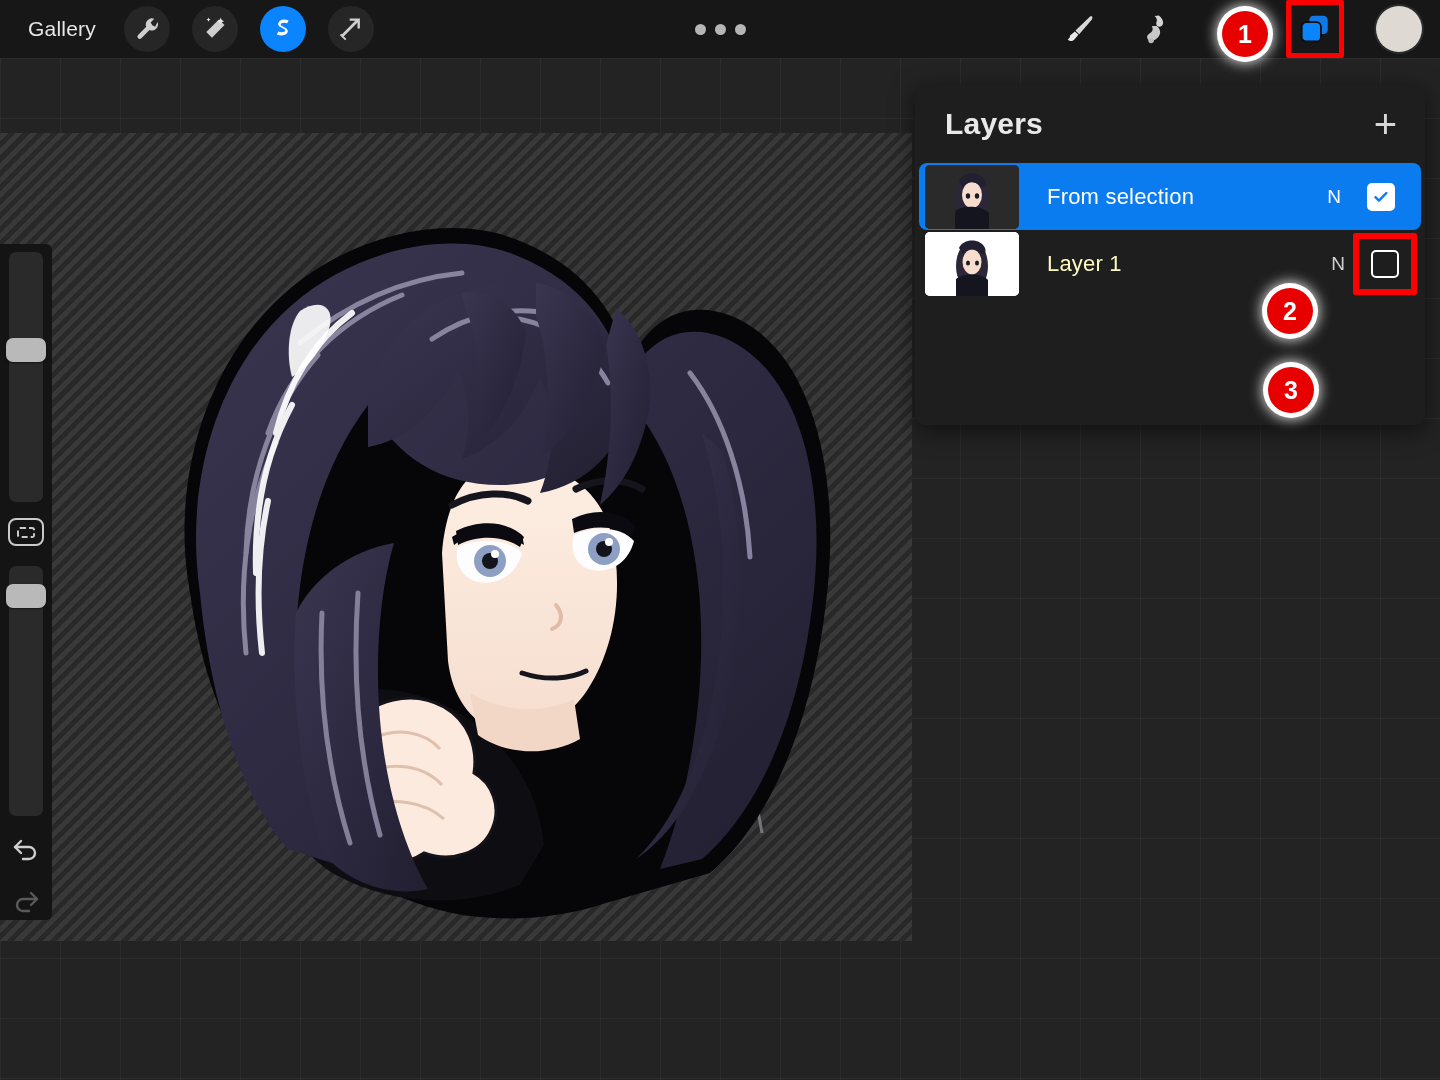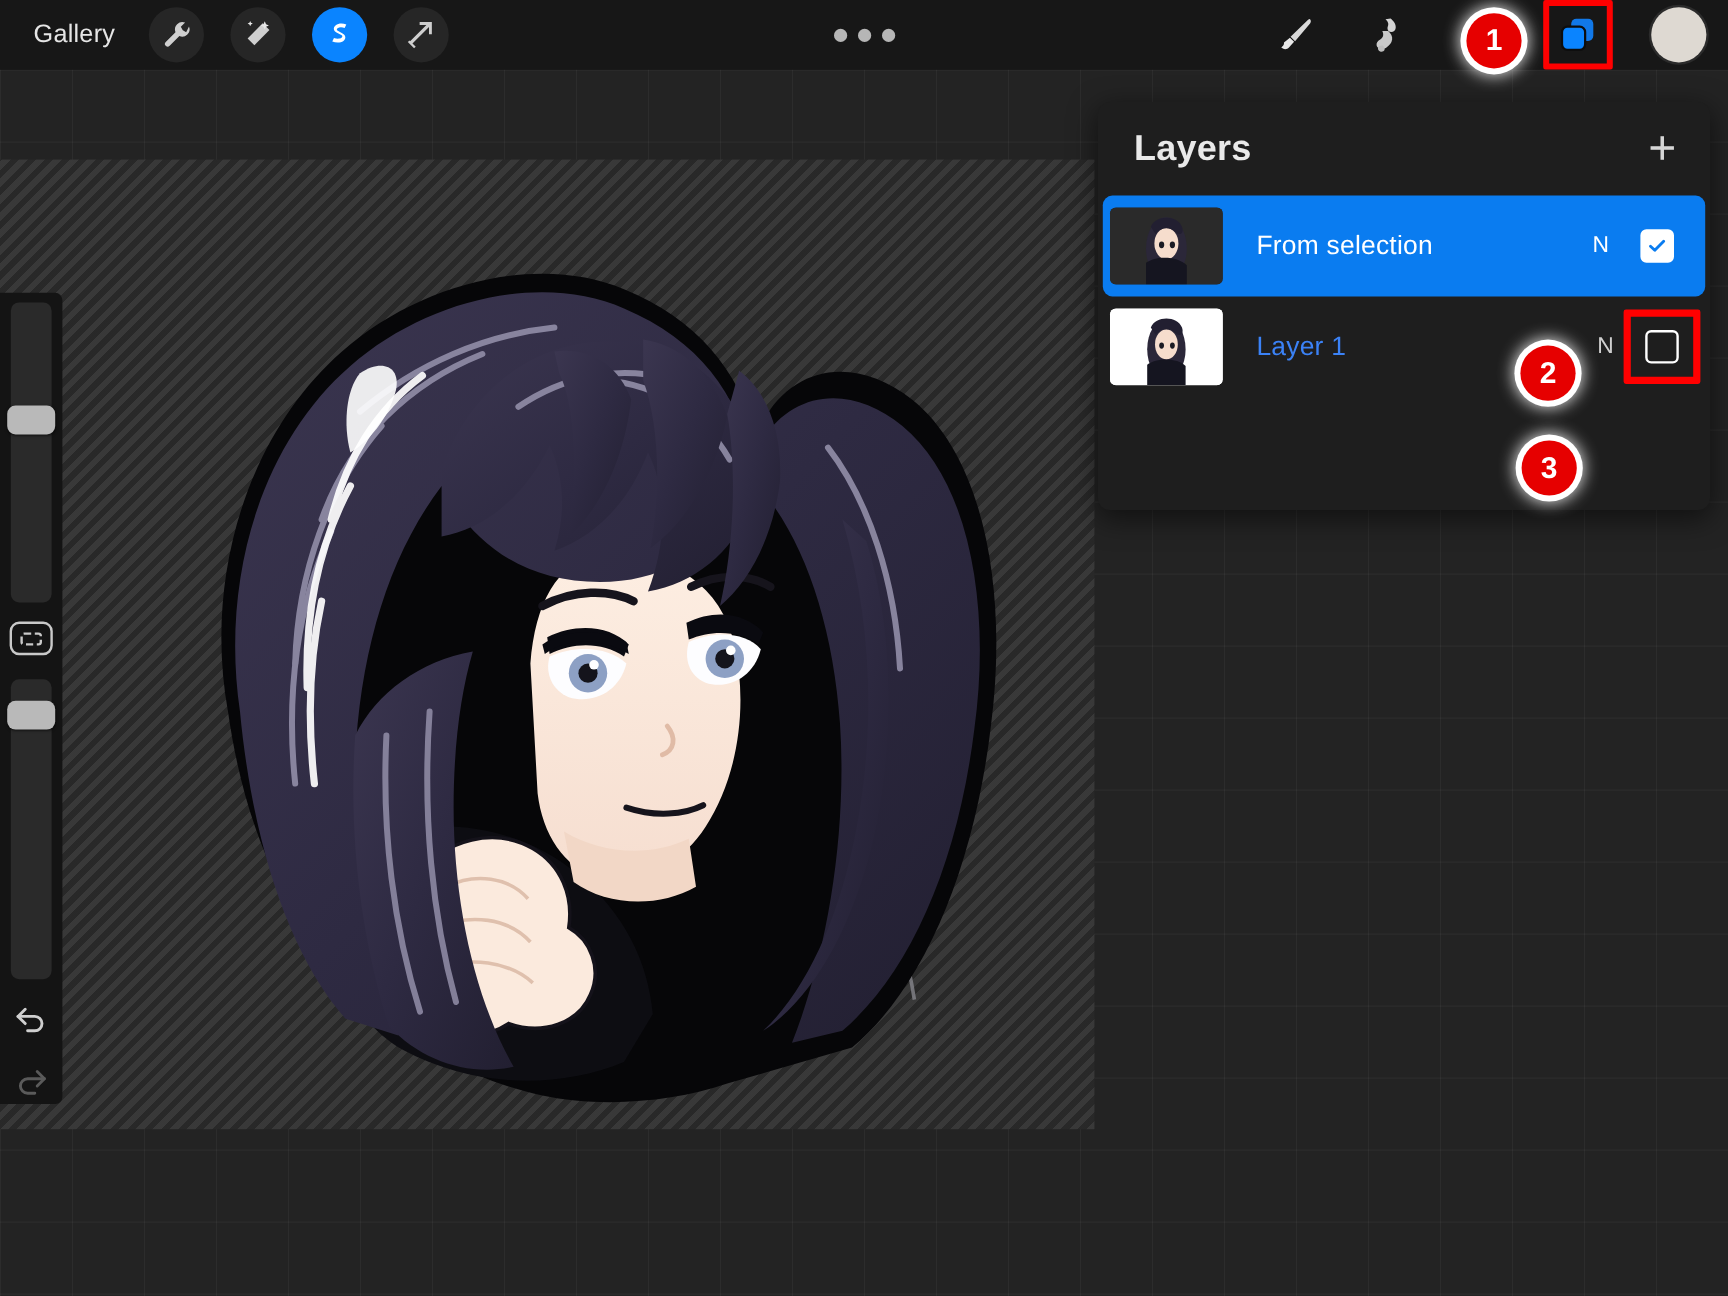--- a/index.html
+++ b/index.html
@@ -128,37 +128,37 @@
     box-shadow:0 6px 24px rgba(0,0,0,.55);
   }
   .lp-header{
     height:78px; display:flex; align-items:center; justify-content:space-between;
     padding:0 28px 0 30px;
   }
   .lp-title{ color:#e9e9e9; font-size:30px; font-weight:bold; letter-spacing:.2px; }
   .lp-add{ color:#d6d6d6; font-size:40px; line-height:1; font-weight:300; cursor:pointer; }
 
   .layer-row{
-    position:relative; display:flex; align-items:center; height:84px;
+    position:relative; display:flex; align-items:center; height:67px;
     padding:0 14px 0 10px;
   }
   .layer-row.selected{
     background:#0a7cf0; border-radius:8px; margin:0 4px; padding-left:6px;
   }
   .thumb{
     width:94px; height:64px; border-radius:5px; flex:none; overflow:hidden;
     background:#262626; position:relative;
   }
   .thumb.white{ background:#ffffff; }
   .thumb.flat{ background:#323232; }
   .thumb svg{ display:block; width:100%; height:100%; }
   .layer-name{
     flex:1; color:#ffffff; font-size:22px; padding-left:28px; letter-spacing:.2px;
   }
-  .layer-row:not(.selected) .layer-name{ color:#3b82f6; }
+  .layer-row:not(.selected) .layer-name{ color:#fef9c3; }
   .blend{
     color:#ffffff; font-size:19px; width:42px; text-align:center; flex:none;
   }
   .layer-row:not(.selected) .blend{ color:#cfcfcf; }
   .vis-wrap{ position:relative; width:52px; display:flex; justify-content:center; flex:none; }
   .vis-box{
     width:28px; height:28px; border-radius:5px;
     border:2px solid #ffffff; background:transparent;
     display:flex; align-items:center; justify-content:center; cursor:pointer;
   }

